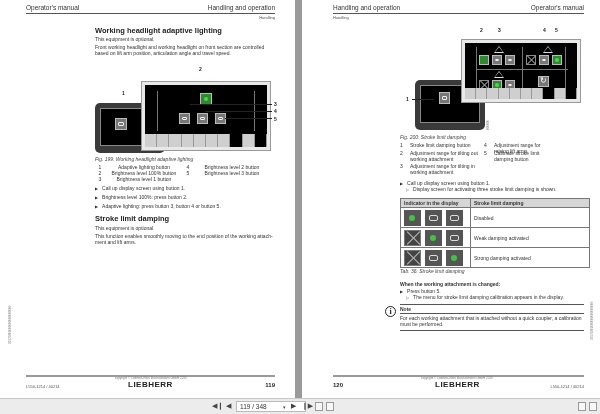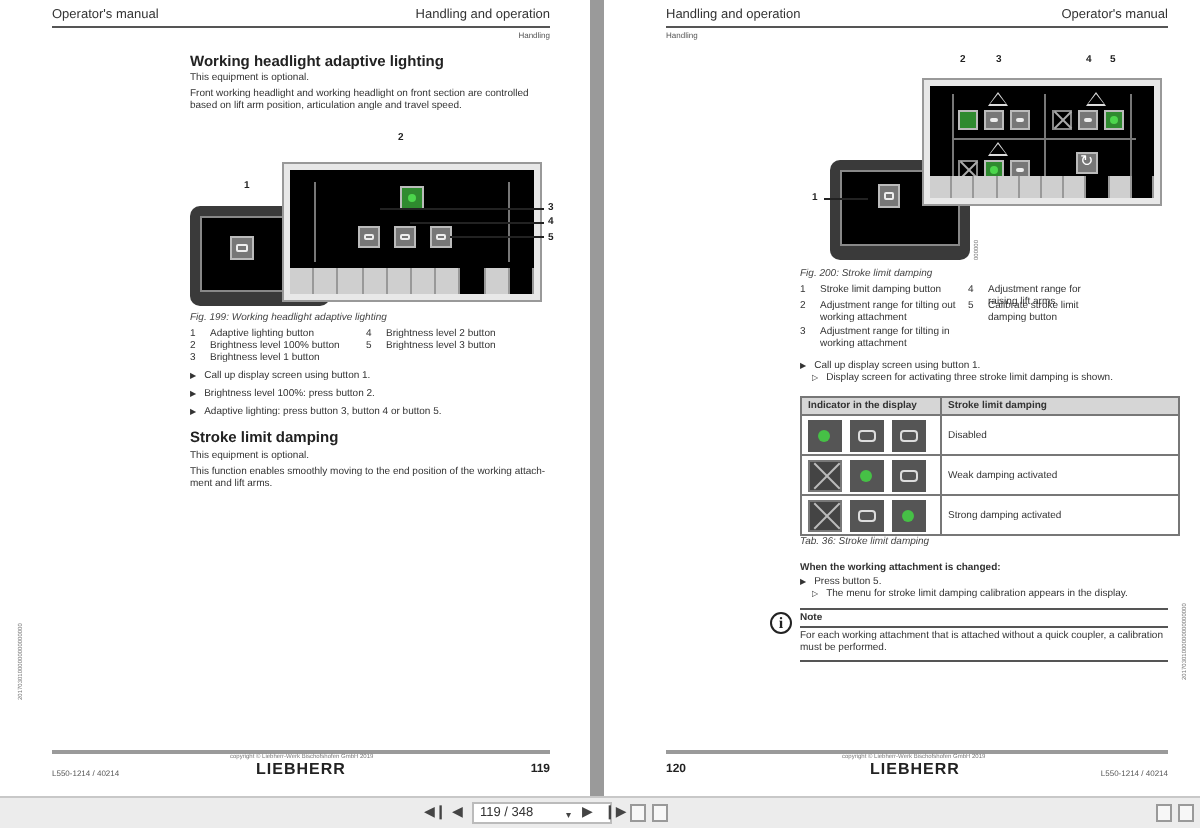--- a/index.html
+++ b/index.html
@@ -1,19 +1,19 @@
 <!DOCTYPE html>
 <html><head>
 <meta charset="utf-8">
 <style>
   * { box-sizing: border-box; margin: 0; padding: 0; }
   html, body { width: 600px; height: 414px; overflow: hidden; background: #bdbdbd; font-family: "Liberation Sans", sans-serif; color: #222; }
   .viewer { position: relative; width: 600px; height: 414px; }
   .page { position: absolute; top: 0; height: 398px; background: #fff; overflow: hidden; }
-  .page.left { left: 0; width: 295px; }
+  .page.left { left: 0; width: 295px; text-align: center; }
   .page.right { left: 302px; width: 298px; }
   .gutter { position: absolute; left: 295px; top: 0; width: 7px; height: 398px; background: #9a9a9a; }
   .hdr { position: absolute; top: 4px; height: 10px; font-size: 6.5px; color: #333; }
   .hdr-line { position: absolute; top: 13px; height: 1px; background: #555; }
   .sub { position: absolute; top: 15px; font-size: 4px; color: #555; }
   .h2 { position: absolute; font-size: 7.5px; font-weight: bold; color: #222; }
   .p { position: absolute; font-size: 5px; line-height: 7px; color: #333; }
   .cap { position: absolute; font-size: 5px; font-style: italic; color: #444; }
   .legend { position: absolute; font-size: 5px; line-height: 6.2px; color: #333; }
   .legend .row { display: flex; }

